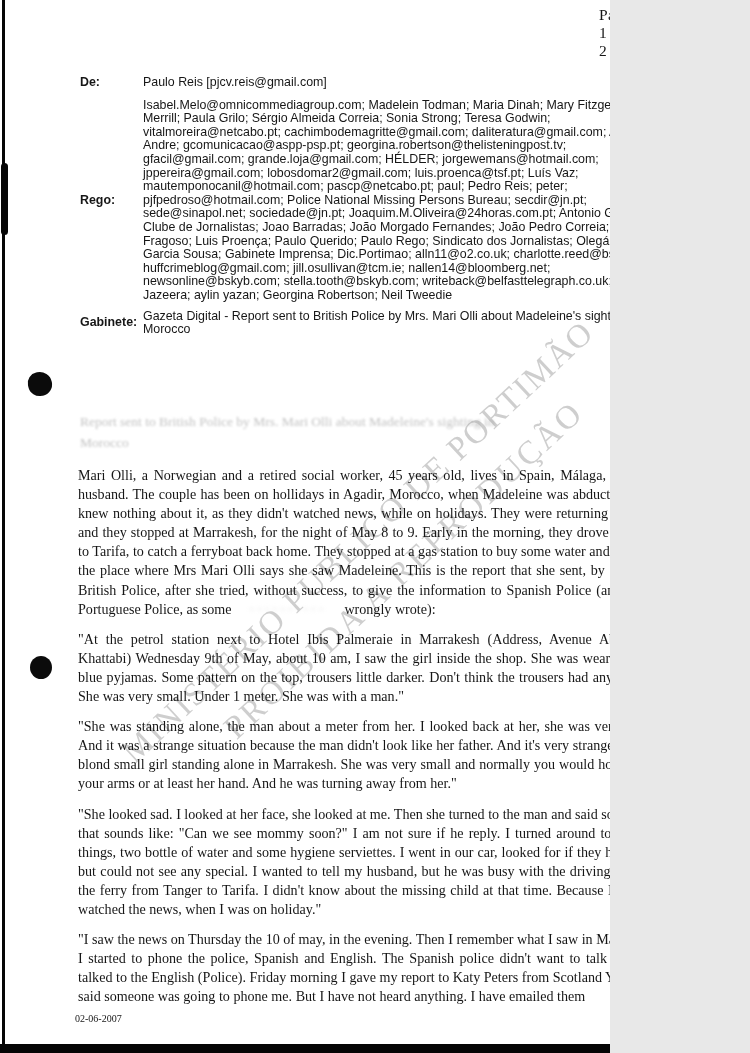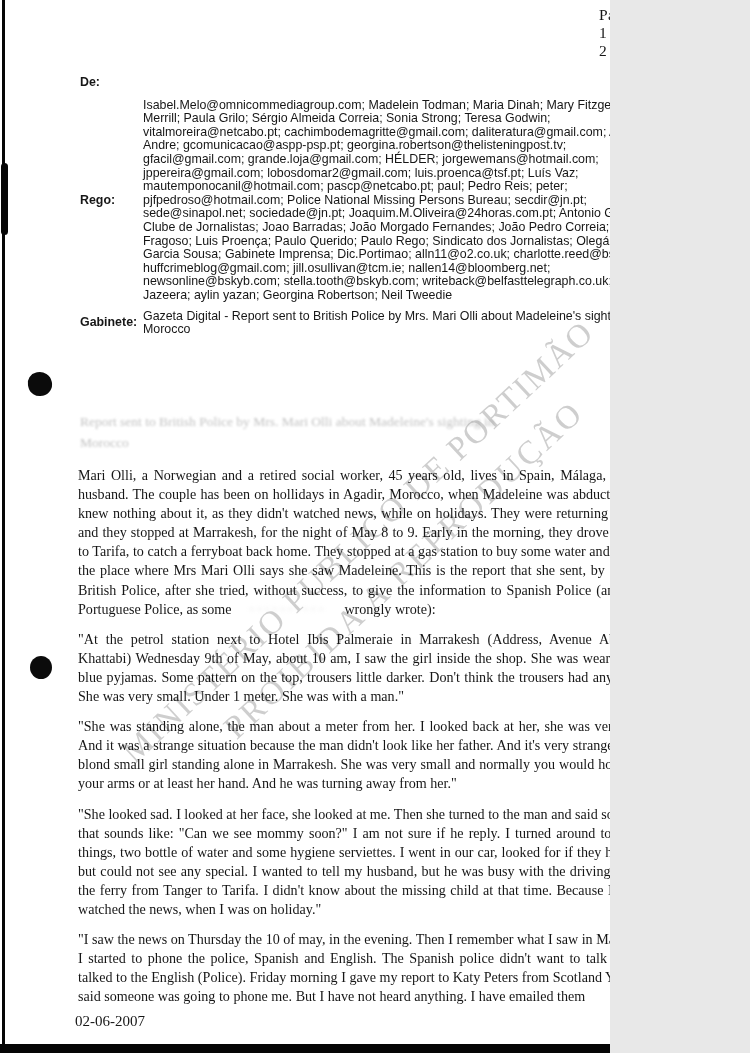--- a/index.html
+++ b/index.html
@@ -56,41 +56,42 @@
     position:absolute;left:78px;top:466px;width:596px;
     font-size:14.1px;line-height:19.1px;text-align:justify;
     z-index:2;
   }
   .body-text p{margin:0 14px 11px 0;font-family:Liberation Serif, serif;}
   .redacted{
     color:#c9c9c9;filter:blur(2px);
     letter-spacing:3px;padding:0 18px;
   }
   
-  .footer-date{position:absolute;left:75px;top:1013px;font-size:15px;z-index:2;text-align:center;}
+  .footer-date{position:absolute;left:75px;top:1013px;font-size:10px;z-index:2;text-align:center;}
 </style>
 </head>
 <body>
 
 <div class="page">
 
   <div class="edge-left"></div>
   <div class="edge-left-blob"></div>
   <div class="edge-right-top"></div>
   <div class="bar-bottom"></div>
   <div class="hole hole-1"></div>
   <div class="hole hole-2"></div>
 
   <div class="page-label">Page 1 of 2</div>
   <div class="handwritten">569</div>
 
   <div class="hdr">
 
     <div class="field-row">
       <div class="field-label">De:</div>
+      <div class="field-value">Paulo Reis [pjcv.reis@gmail.com]</div>
     </div>
 
 
     <div class="field-row para-row">
       <div class="field-label">Rego:</div>
       <div class="field-value">Isabel.Melo@omnicommediagroup.com; Madelein Todman; Maria Dinah; Mary Fitzgerald; M Merrill; Paula Grilo; Sérgio Almeida Correia; Sonia Strong; Teresa Godwin; vitalmoreira@netcabo.pt; cachimbodemagritte@gmail.com; daliteratura@gmail.com; Antonio Andre; gcomunicacao@aspp-psp.pt; georgina.robertson@thelisteningpost.tv; gfacil@gmail.com; grande.loja@gmail.com; HÉLDER; jorgewemans@hotmail.com; jppereira@gmail.com; lobosdomar2@gmail.com; luis.proenca@tsf.pt; Luís Vaz; mautemponocanil@hotmail.com; pascp@netcabo.pt; paul; Pedro Reis; peter; pjfpedroso@hotmail.com; Police National Missing Persons Bureau; secdir@jn.pt; sede@sinapol.net; sociedade@jn.pt; Joaquim.M.Oliveira@24horas.com.pt; Antonio Granado; Clube de Jornalistas; Joao Barradas; João Morgado Fernandes; João Pedro Correia; José Fragoso; Luis Proença; Paulo Querido; Paulo Rego; Sindicato dos Jornalistas; Olegário António Garcia Sousa; Gabinete Imprensa; Dic.Portimao; alln11@o2.co.uk; charlotte.reed@bskyb.com; huffcrimeblog@gmail.com; jill.osullivan@tcm.ie; nallen14@bloomberg.net; newsonline@bskyb.com; stella.tooth@bskyb.com; writeback@belfasttelegraph.co.uk; Al-Jazeera; aylin yazan; Georgina Robertson; Neil Tweedie</div>
     </div>
 
     <div class="field-row">
       <div class="field-label">Gabinete:</div>

